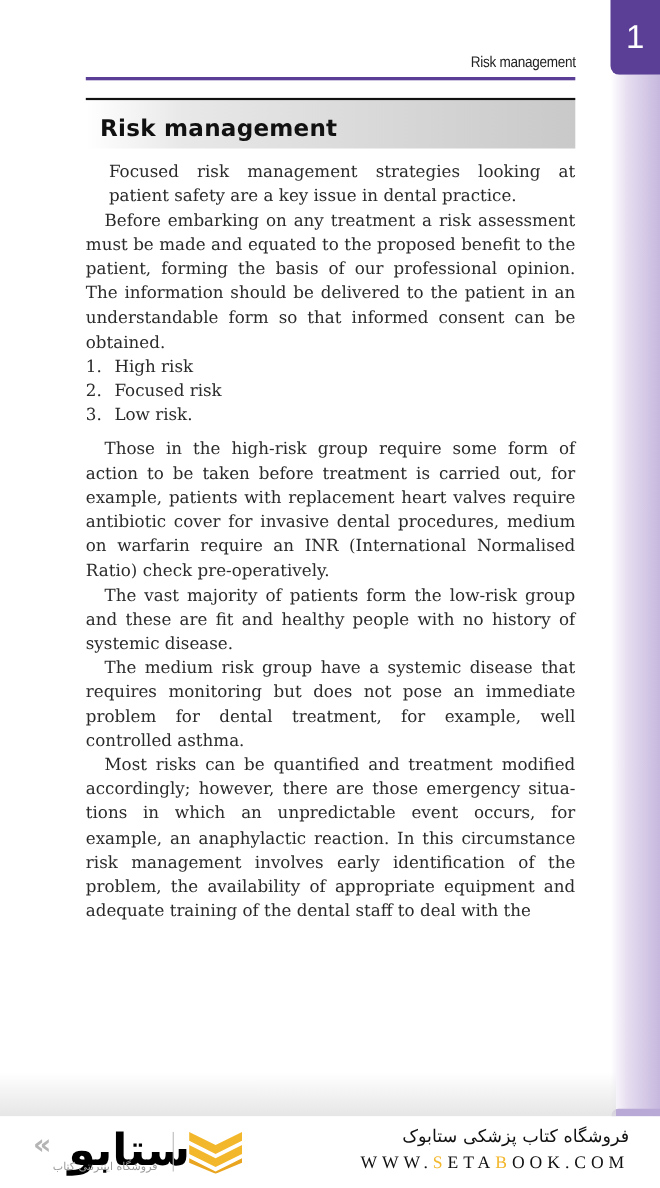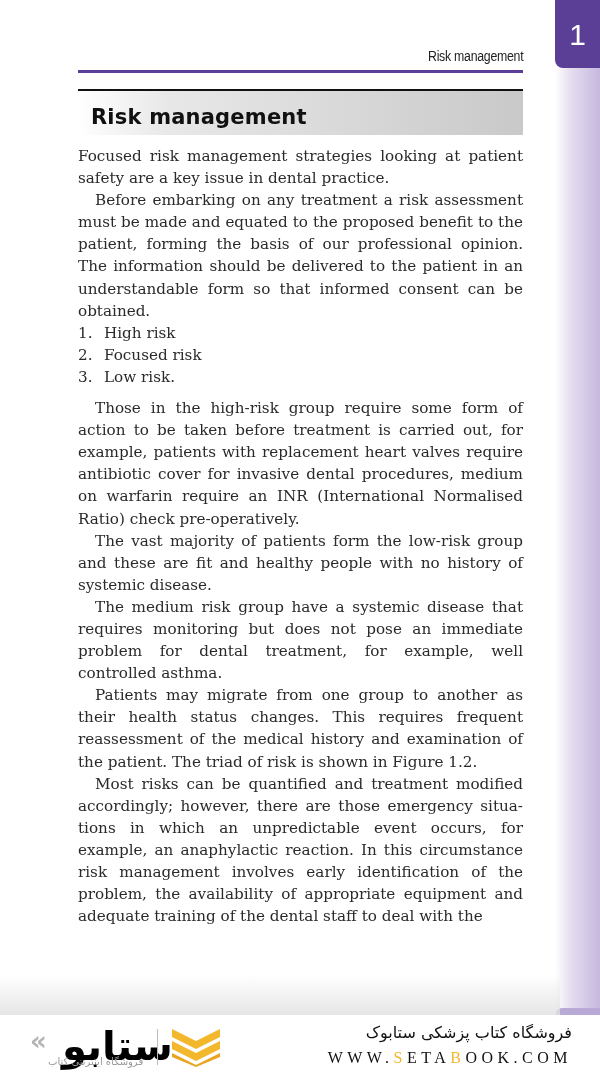--- a/index.html
+++ b/index.html
@@ -53,21 +53,21 @@
     font-family:"DejaVu Sans", "Liberation Sans", sans-serif; font-weight:bold;
     font-size:21px; color:#111; letter-spacing:0.2px;
   }
   
   .body-text {
     position:absolute; left:78px; top:145px; width:445px;
     font-size:15.2px; line-height:22.1px; color:#2a2a2a;
     text-align:justify; hyphens:manual;
   }
   .body-text p { margin:0; text-indent:17px; }
-  .body-text p.first { text-indent:0; }
+  .body-text p.first { text-indent:0;margin-left:21px; }
   .body-text ol { margin:0; padding:0; list-style:none; }
   .body-text ol li { display:flex; }
   .body-text ol li .num { width:26px; flex:none; }
   .gap { height:9px; }
   
   .footer {
     position:absolute; left:0; top:1015px; width:600px; height:65px;
     background:#ffffff;
   }
   .logo-wrap { position:absolute; left:30px; top:8px; width:200px; height:50px; }
@@ -128,21 +128,20 @@
       </li>
       <li>
         <span class="num">3.</span>
         <span>Low risk.</span>
       </li>
     </ol>
     <div class="gap"></div>
     <p>Those in the high-risk group require some form of action to be taken before treatment is carried out, for example, patients with replacement heart valves require antibiotic cover for invasive dental procedures, medium on warfarin require an INR (International Normalised Ratio) check pre-operatively.</p>
     <p>The vast majority of patients form the low-risk group and these are fit and healthy people with no history of systemic disease.</p>
     <p>The medium risk group have a systemic disease that requires monitoring but does not pose an immediate problem for dental treatment, for example, well controlled asthma.</p>
-    <p>Patients may migrate from one group to another as their health status changes. This requires frequent reassessment of the medical history and examina­tion of the patient. The triad of risk is shown in Figure 1.2.</p>
     <p>Most risks can be quantified and treatment modified accordingly; however, there are those emergency situa­tions in which an unpredictable event occurs, for example, an anaphylactic reaction. In this circumstance risk management involves early identification of the problem, the availability of appropriate equipment and adequate training of the dental staff to deal with the</p>
   </div>
 
   <div class="bottom-fade"></div>
 </div>
 
 <div class="footer">
   <div class="logo-wrap">
     <span class="logo-arrows">«</span>
     <span class="logo-word">ستابو</span>

